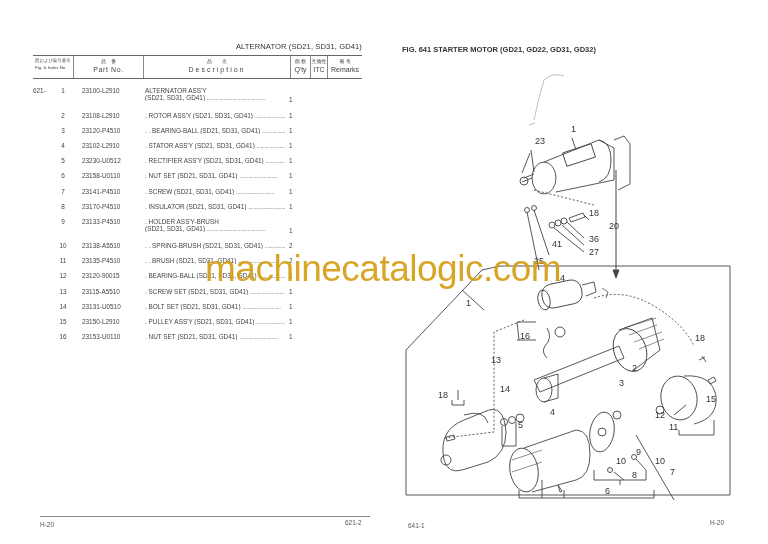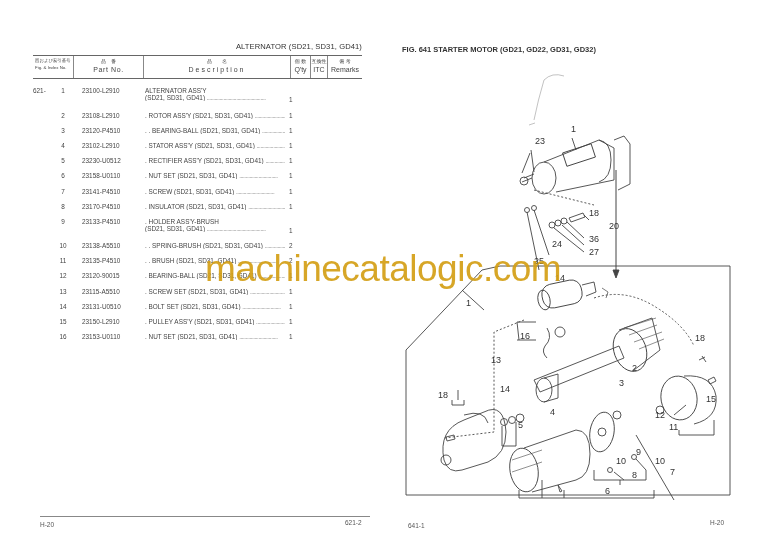--- a/index.html
+++ b/index.html
@@ -297,21 +297,21 @@
   </g>
 </svg>
 
 <div>
   <span class="callout" style="left:571px;top:124px;">1</span>
   <span class="callout" style="left:535px;top:136px;">23</span>
   <span class="callout" style="left:589px;top:208px;">18</span>
   <span class="callout" style="left:589px;top:221px;margin-left:20px;">20</span>
   <span class="callout" style="left:589px;top:234px;">36</span>
   <span class="callout" style="left:589px;top:247px;">27</span>
-  <span class="callout" style="left:552px;top:239px;">24</span>
+  <span class="callout" style="left:552px;top:239px;">41</span>
   <span class="callout" style="left:534px;top:256px;">25</span>
   <span class="callout" style="left:466px;top:298px;">1</span>
   <span class="callout" style="left:555px;top:273px;">14</span>
   <span class="callout" style="left:520px;top:331px;">16</span>
   <span class="callout" style="left:491px;top:355px;">13</span>
   <span class="callout" style="left:500px;top:384px;">14</span>
   <span class="callout" style="left:438px;top:390px;">18</span>
   <span class="callout" style="left:518px;top:420px;">5</span>
   <span class="callout" style="left:550px;top:407px;">4</span>
   <span class="callout" style="left:632px;top:363px;">2</span>

